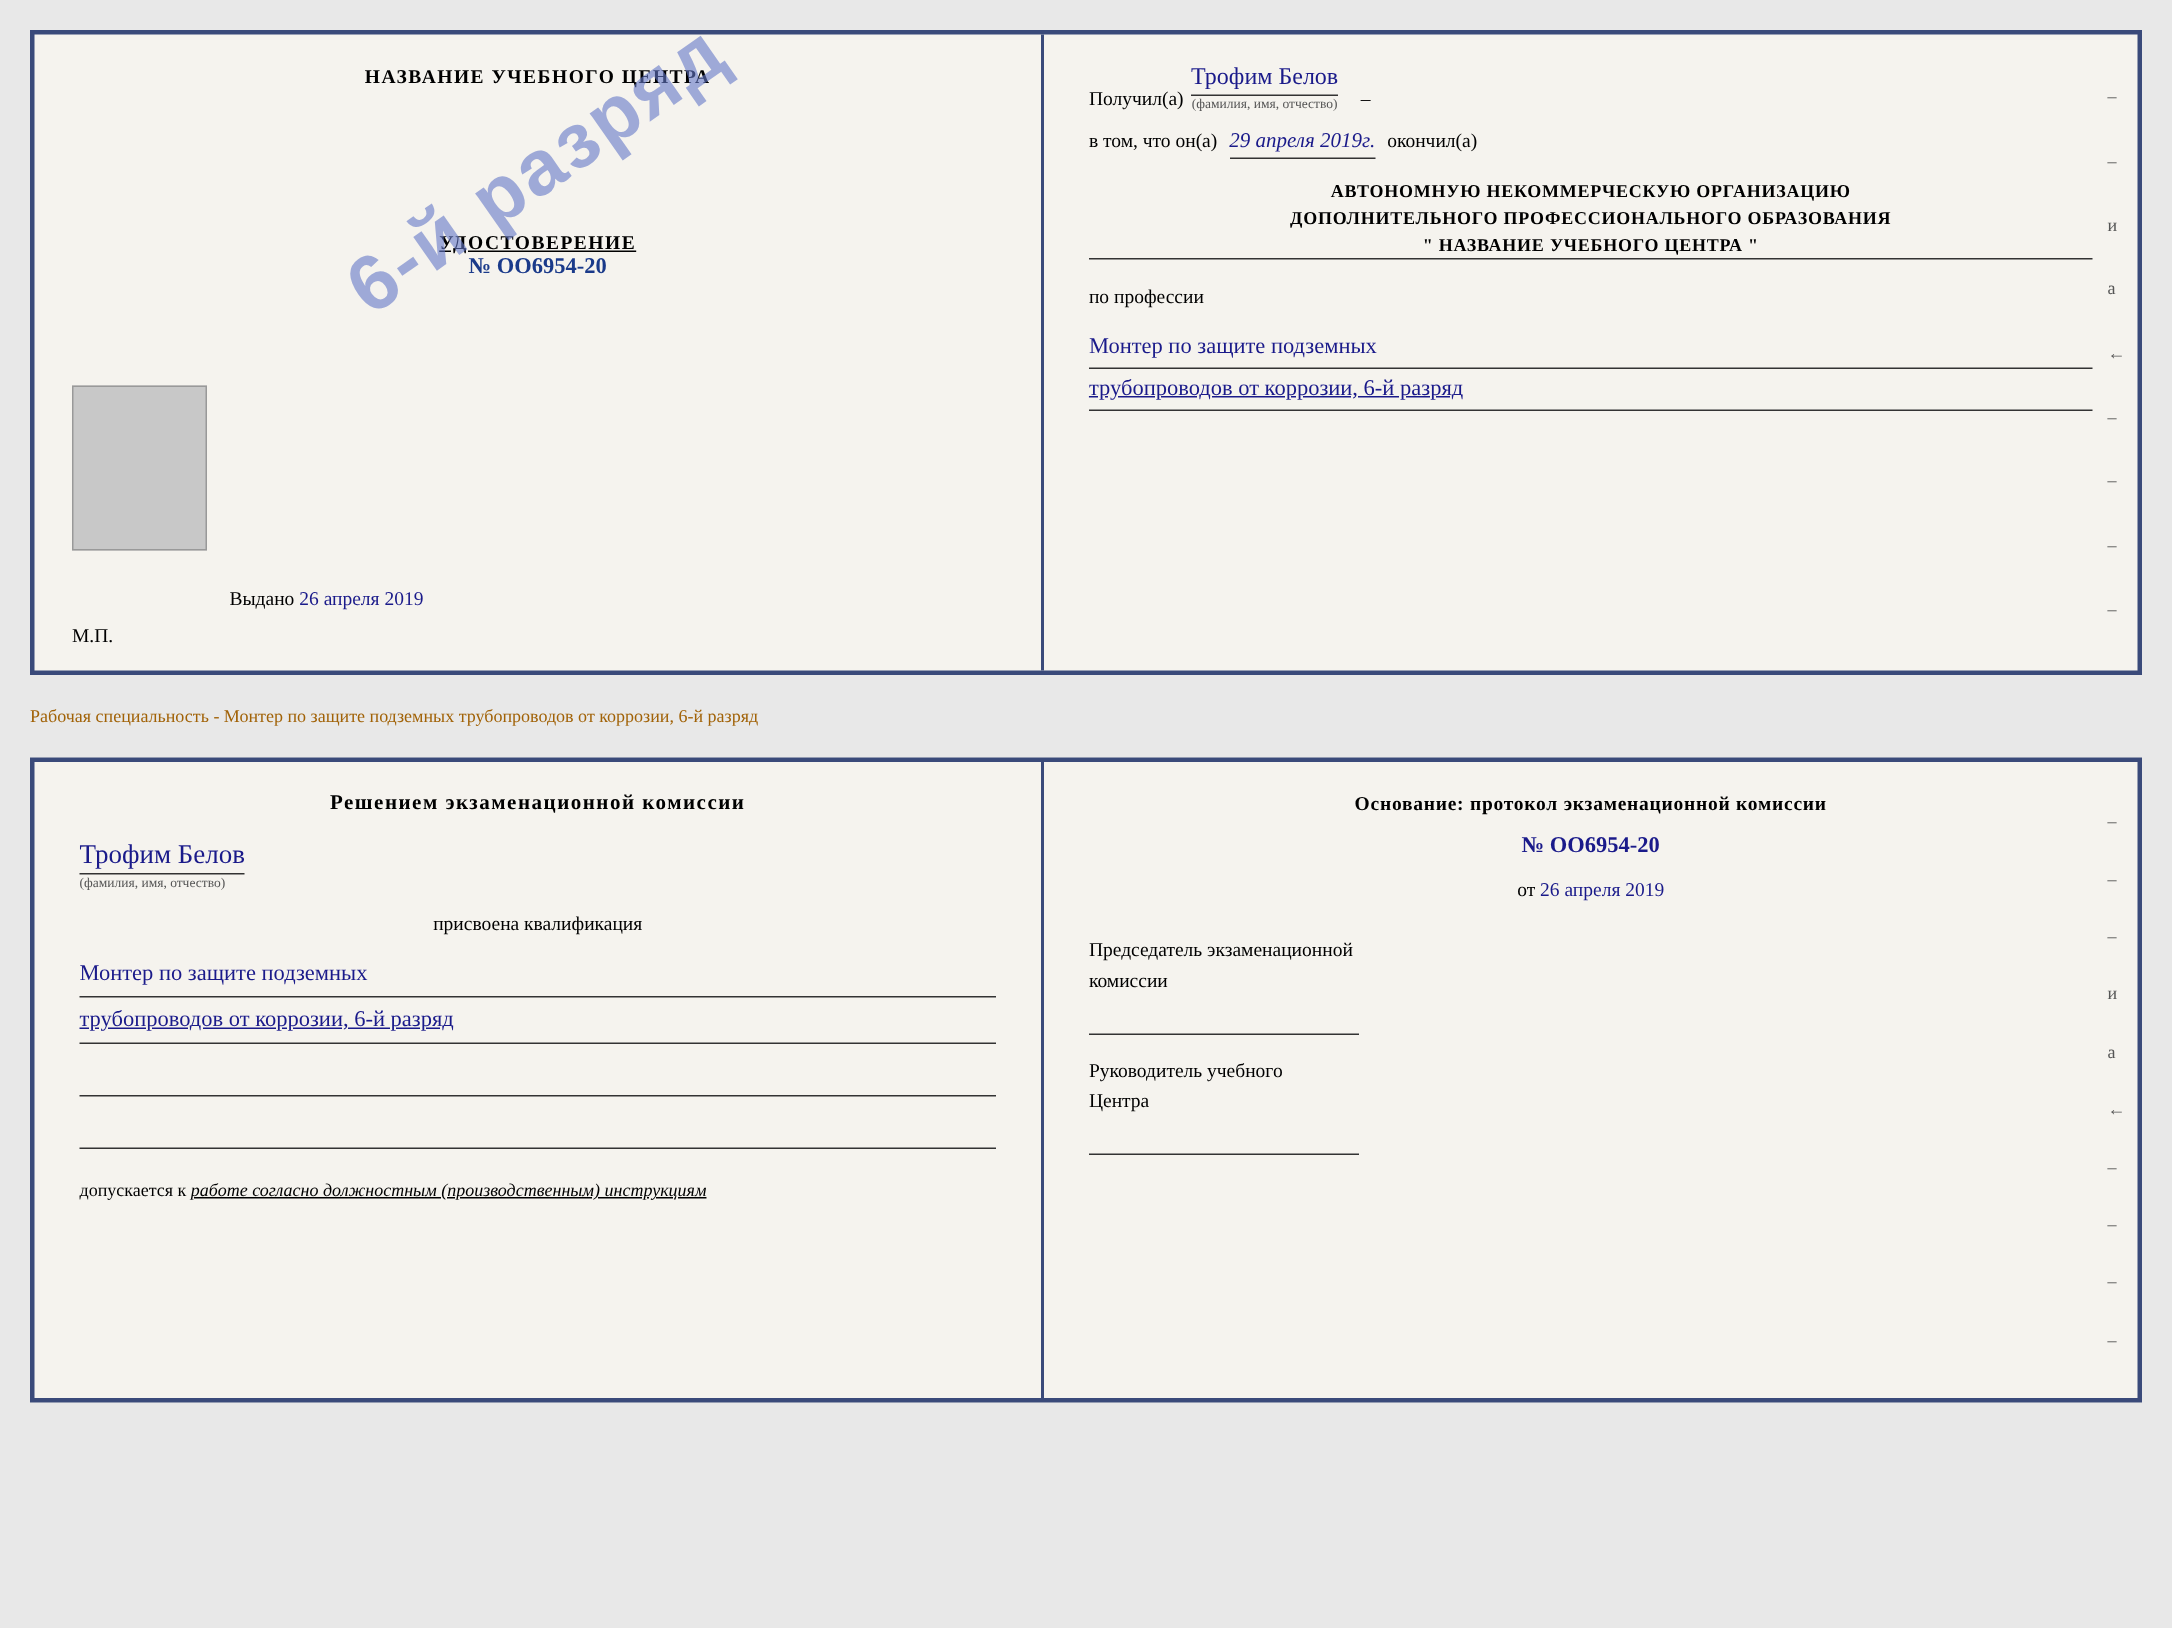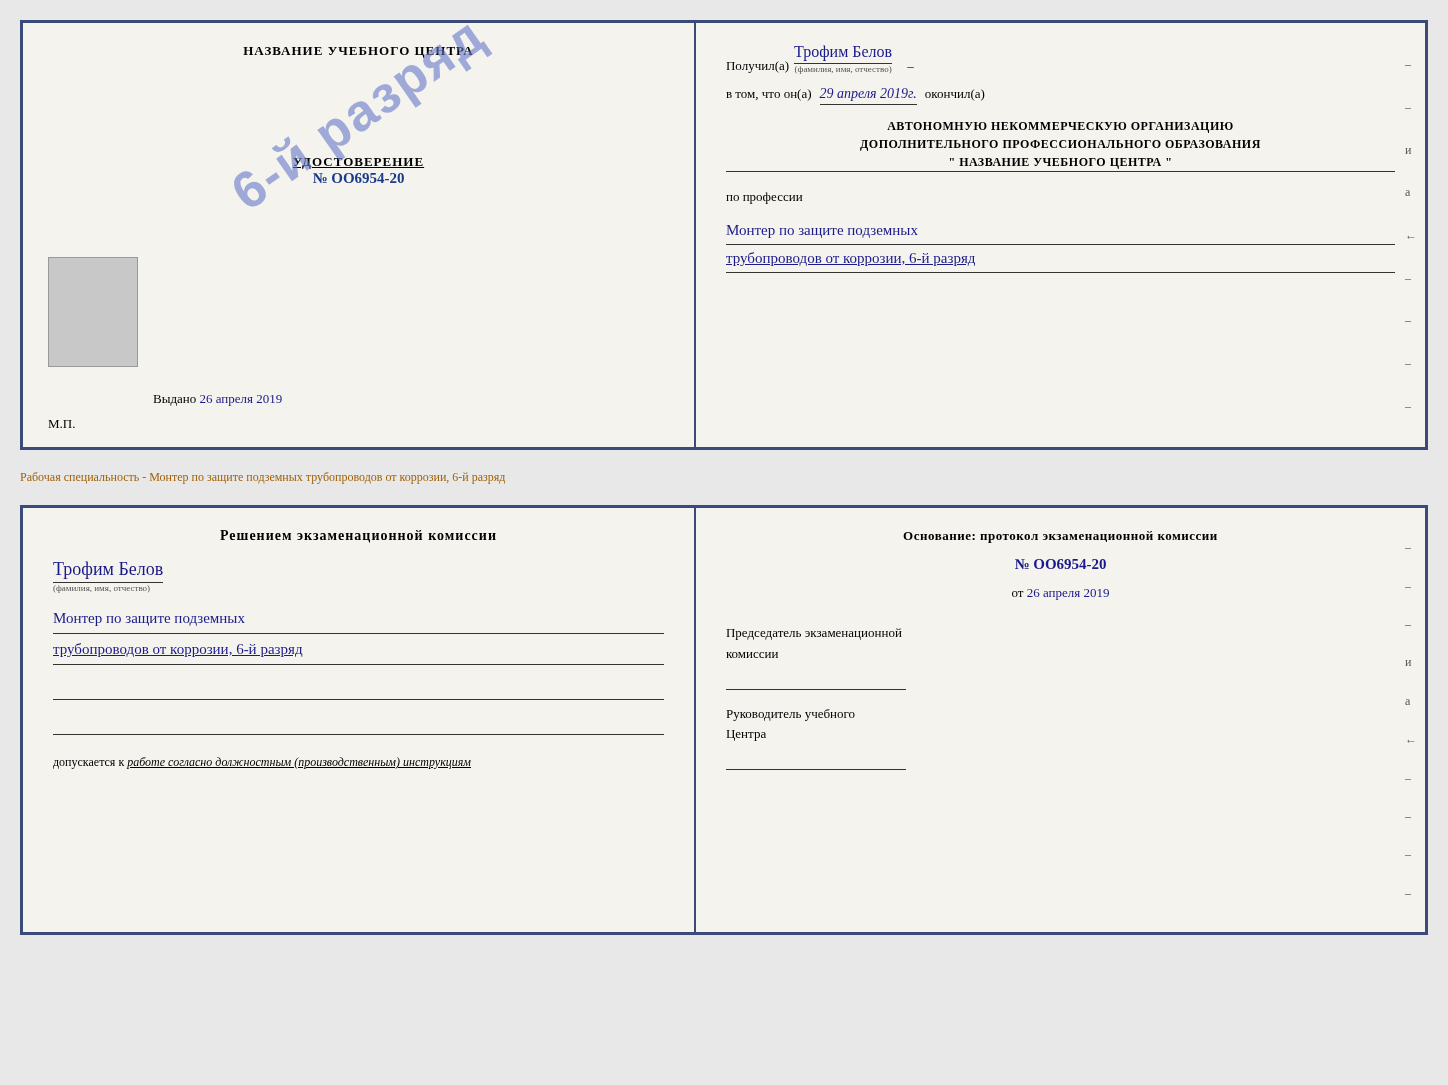--- a/index.html
+++ b/index.html
@@ -414,20 +414,21 @@
     <div class="doc-bottom-left">
       <div class="resheniem-title">Решением экзаменационной комиссии</div>
 
       <div class="name-block">
         <span style="display:inline-flex;flex-direction:column;align-items:flex-start;">
           <span class="name-handwritten">Трофим Белов</span>
           <span class="small-label" style="text-align:left;">(фамилия, имя, отчество)</span>
         </span>
       </div>
 
+      <div class="prisvoena-text">присвоена квалификация</div>
 
       <div>
         <span class="qualification-handwritten">Монтер по защите подземных</span>
         <span class="qualification-handwritten" style="text-decoration:underline;">трубопроводов от коррозии, 6-й разряд</span>
       </div>
 
       <span class="blank-line"></span>
       <span class="blank-line"></span>
 
       <div class="dopuskaetsya-line">

